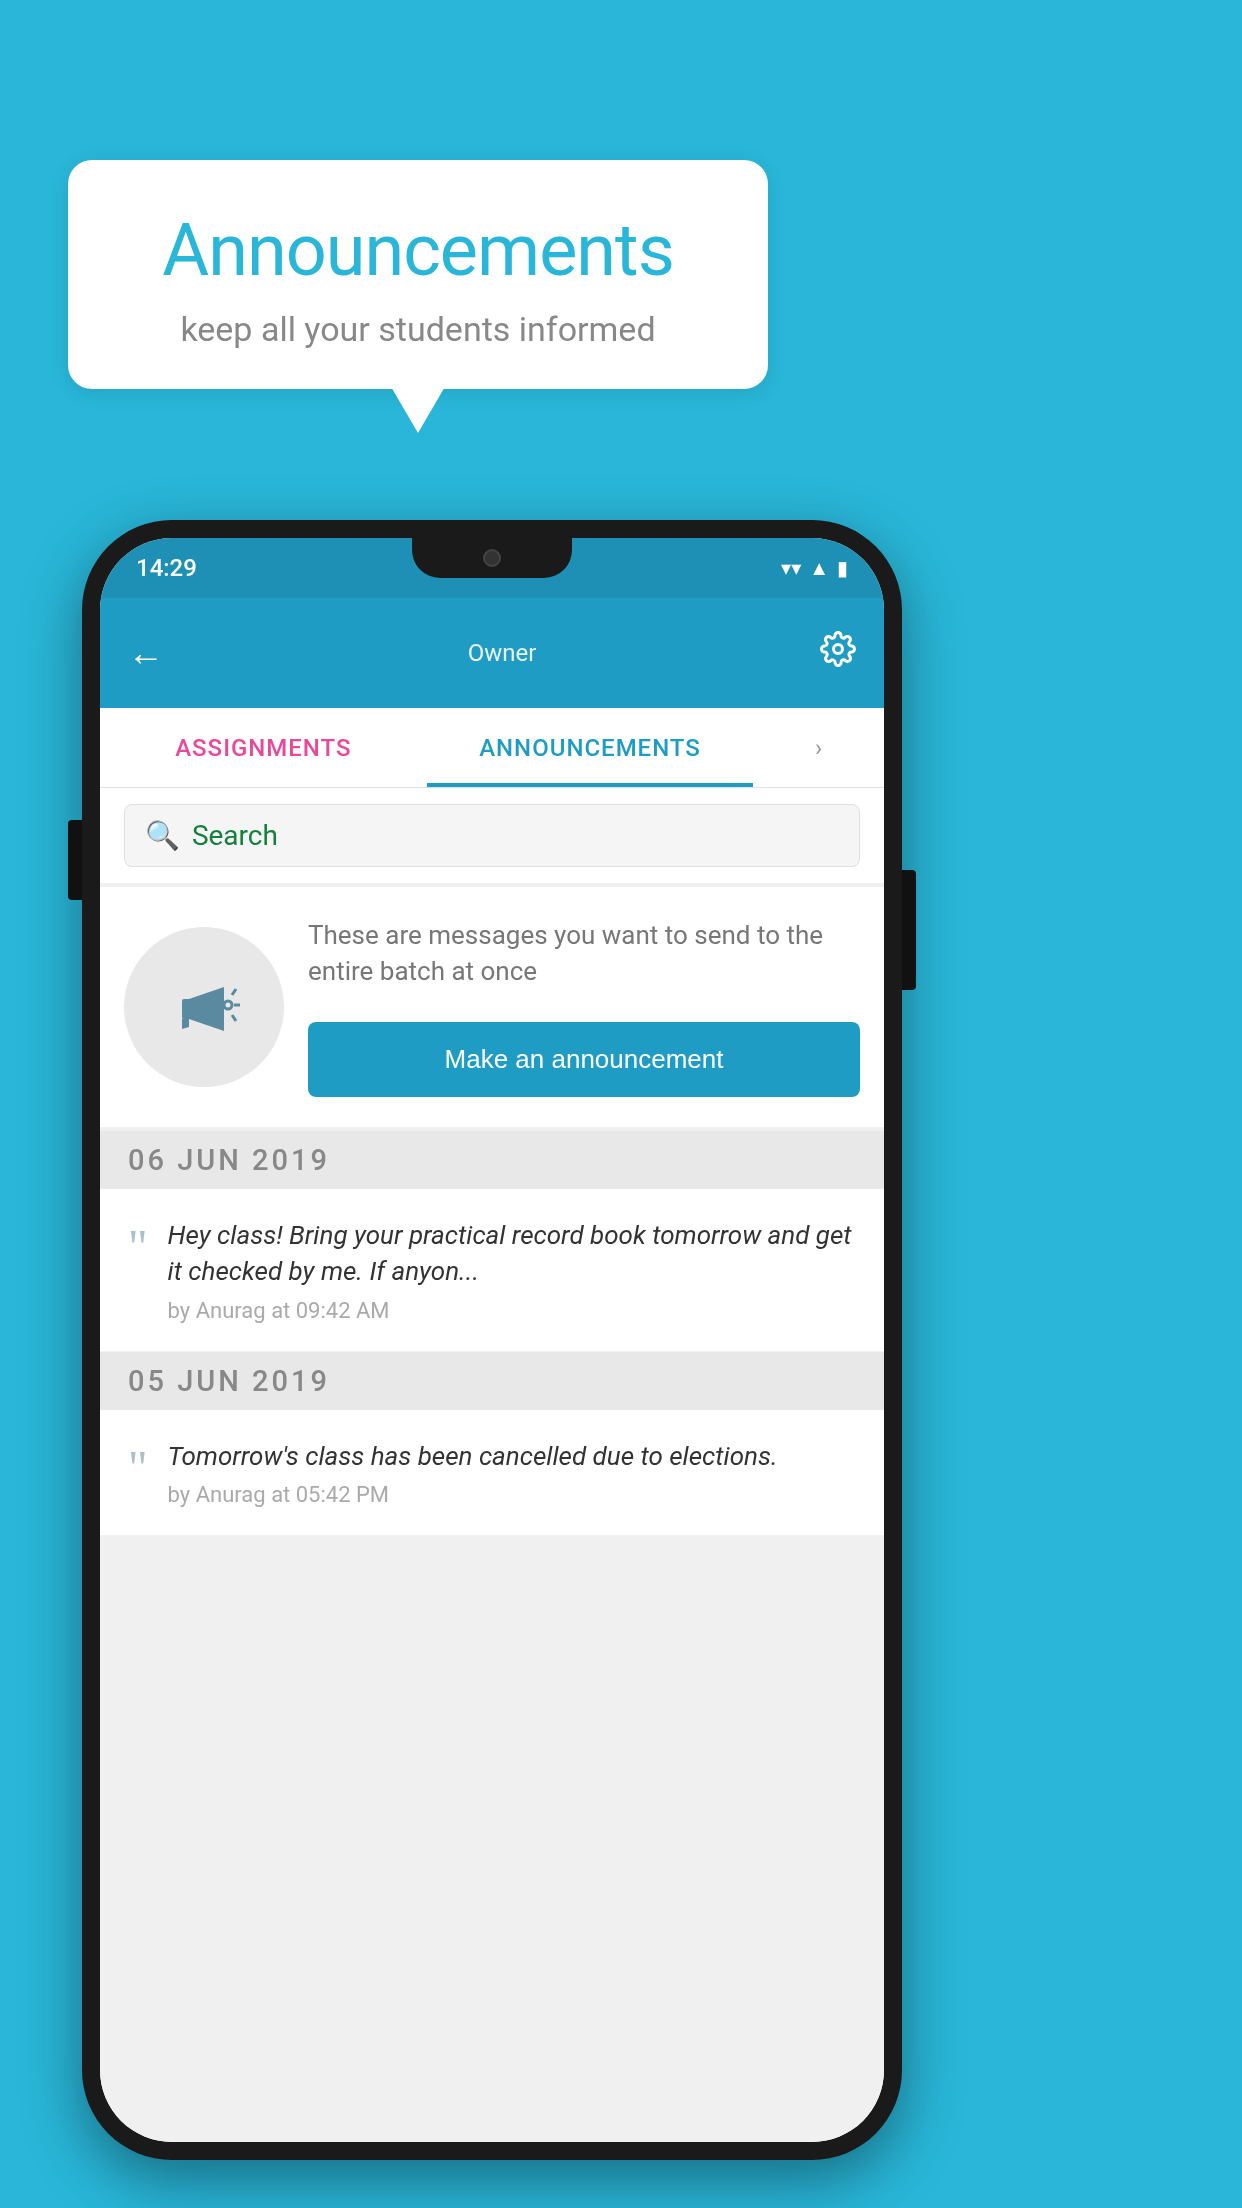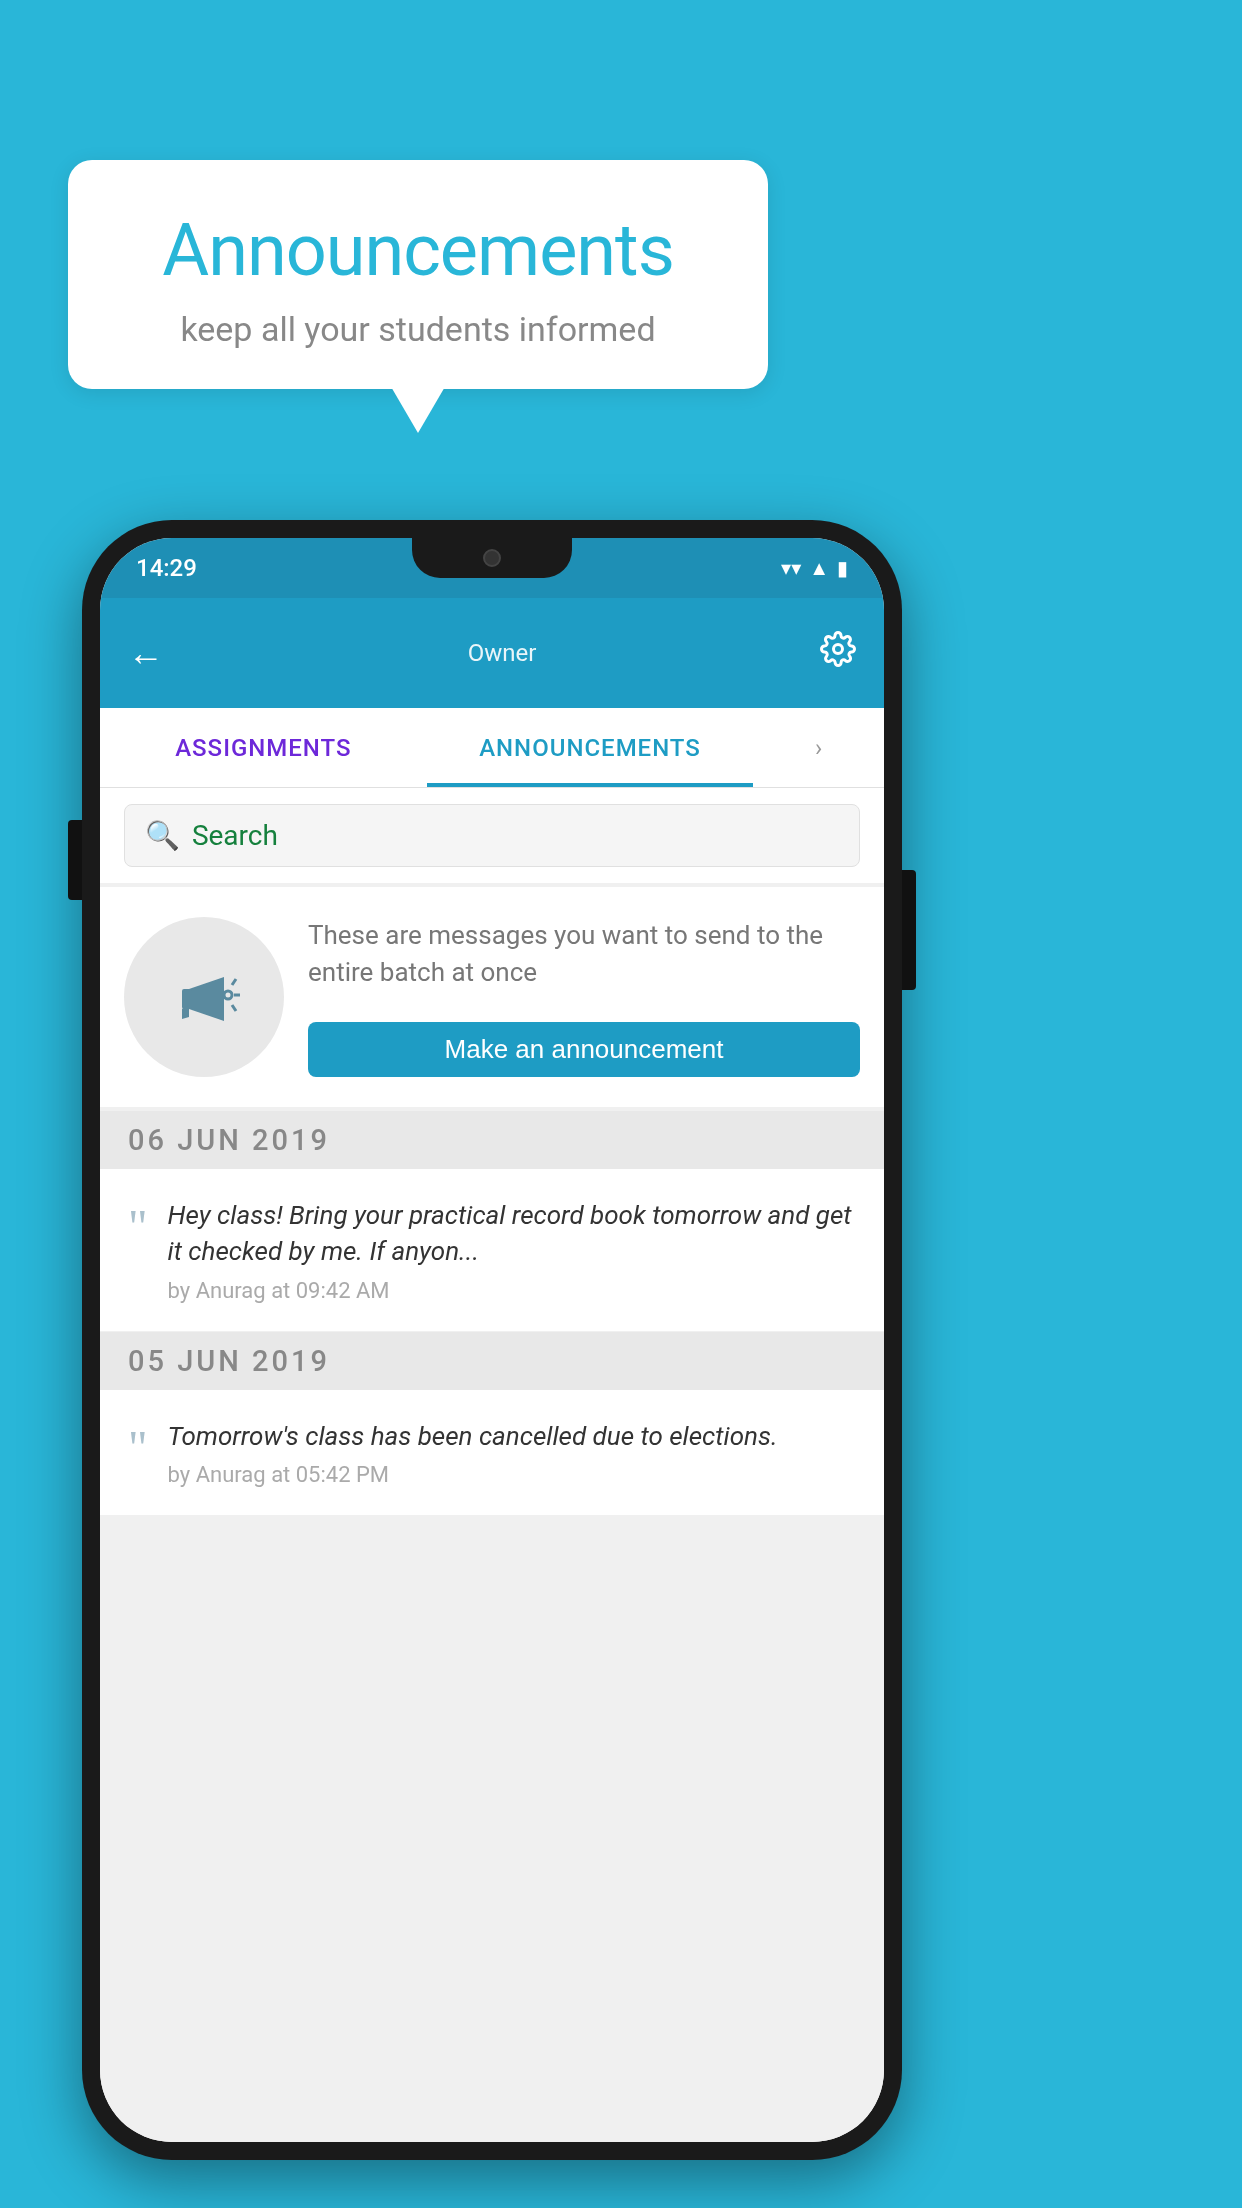--- a/index.html
+++ b/index.html
@@ -191,21 +191,21 @@
       border-bottom: 1px solid #e0e0e0;
       height: 80px;
     }
     .tab {
       flex: 1;
       display: flex;
       align-items: center;
       justify-content: center;
       font-size: 24px;
       font-weight: 500;
-      color: #6d28d9;
+      color: #ec4899;
       letter-spacing: 1px;
       position: relative;
       cursor: pointer;
     }
     .tab.active {
       color: #1e9cc4;
     }
     .tab.active::after {
       content: '';
       position: absolute;
@@ -280,21 +280,21 @@
     .promo-description {
       font-size: 26px;
       color: #777;
       line-height: 1.4;
     }
     .make-announcement-btn {
       background: #1e9cc4;
       color: white;
       border: none;
       border-radius: 8px;
-      padding: 12px 28px;
+      padding: 22px 28px;
       font-size: 26px;
       font-weight: 500;
       cursor: pointer;
       text-align: center;
       display: inline-block;
     }
 
     
     .date-separator {
       background: #e8e8e8;

